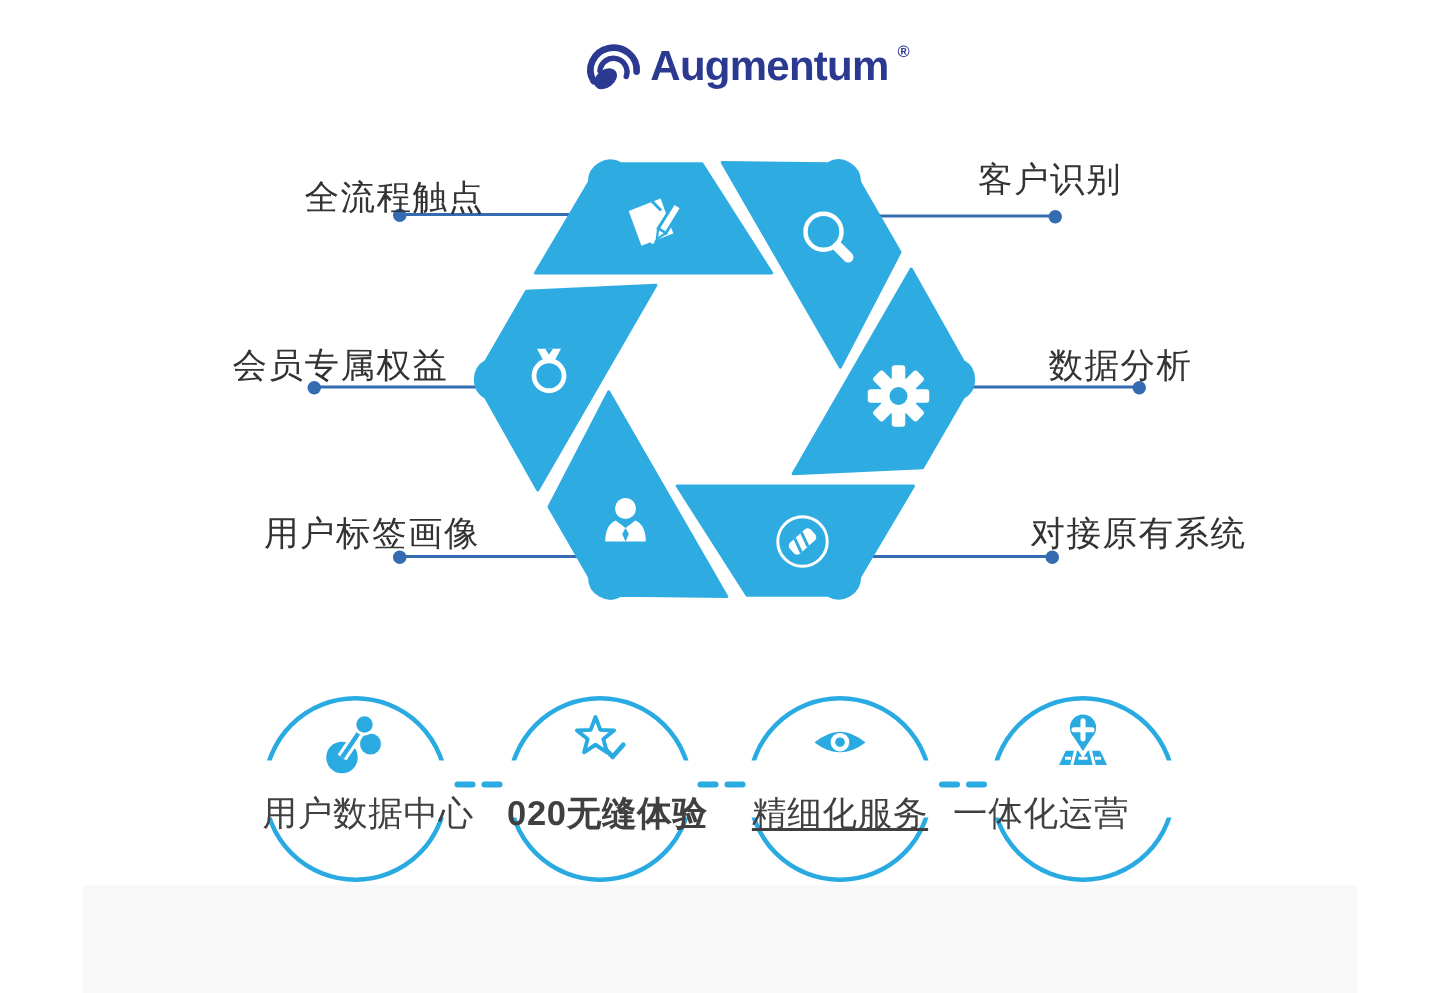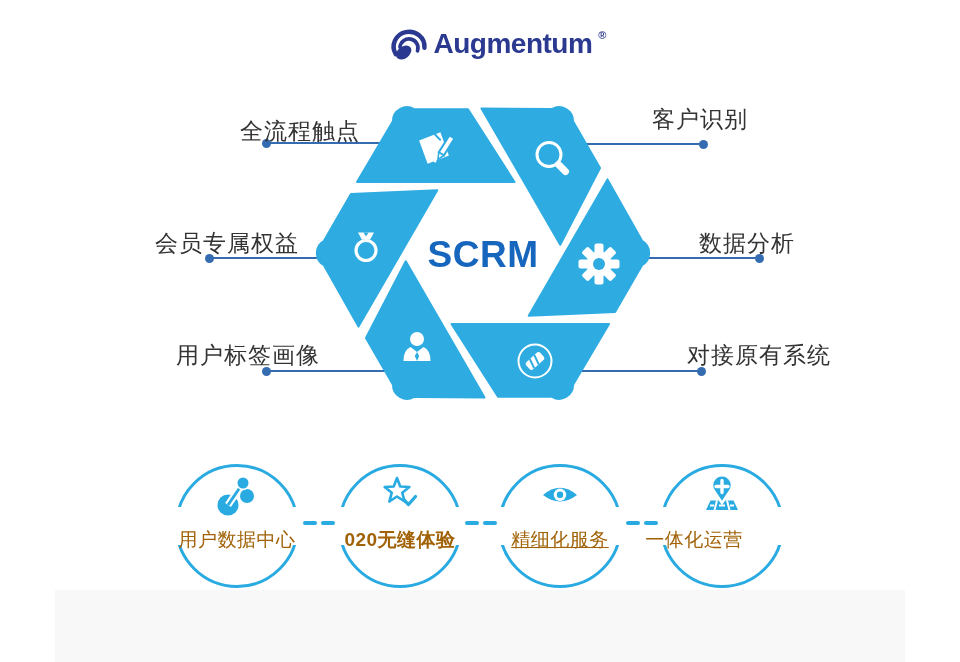--- a/index.html
+++ b/index.html
@@ -18,22 +18,22 @@
   .conn-dot{position:absolute;width:9px;height:9px;border-radius:50%;background:#356CB1;}
   
   .scrm{position:absolute;left:403px;top:234px;width:160px;text-align:center;
         font-size:37px;font-weight:bold;color:#1666BE;letter-spacing:0.5px;}
   
   .bcircle{position:absolute;top:464px;width:124px;height:124px;box-sizing:border-box;
            border:3px solid #29ABE2;border-radius:50%;}
   .bgap{position:absolute;top:507px;width:14px;height:38px;background:#ffffff;}
   .bdash{position:absolute;top:521px;width:14px;height:4px;border-radius:2px;background:#29ABE2;}
   .bicon{position:absolute;top:470px;width:48px;height:48px;}
-  .blabel{position:absolute;top:527px;width:124px;text-align:center;font-size:19px;
-          font-weight:500;color:#a16207;letter-spacing:0.5px;white-space:nowrap;}
+  .blabel{position:absolute;top:527px;width:124px;text-align:center;font-size:23px;
+          font-weight:500;color:#404040;letter-spacing:0.5px;white-space:nowrap;}
   svg{display:block;}
   .abs{position:absolute;}
 </style>
 </head>
 <body>
 
 <div class="canvas">
 
   <div class="footer-band"></div>
 
@@ -115,23 +115,22 @@
       <path d="M 0 4 L -2.2 8 L 0 13 L 2.2 8 Z" fill="#2EACE2"></path>
     </g>
 
     <g transform="translate(-117,-8)">
       <circle cx="0" cy="5.5" r="10" fill="none" stroke="#fff" stroke-width="3.2"></circle>
       <path d="M -8 -12.5 L 8 -12.5 L 4.2 -5.5 L -4.2 -5.5 Z" fill="#fff"></path>
       <path d="M -2.6 -12.5 L 2.6 -12.5 L 0 -8.5 Z" fill="#2EACE2"></path>
     </g>
   </svg>
 
-  <div class="scrm">SCRM</div>
 
-  <div class="hex-label" style="left:203px;top:116px;margin-left:37px;">全流程触点</div>
+  <div class="hex-label" style="left:203px;top:116px;">全流程触点</div>
   <div class="hex-label" style="left:652px;top:104px;">客户识别</div>
   <div class="hex-label" style="left:155px;top:228px;">会员专属权益</div>
   <div class="hex-label" style="left:699px;top:228px;">数据分析</div>
   <div class="hex-label" style="left:176px;top:340px;">用户标签画像</div>
   <div class="hex-label" style="left:687px;top:340px;">对接原有系统</div>
 
   <div class="bcircle" style="left:175px;"></div>
   <div class="bcircle" style="left:338px;"></div>
   <div class="bcircle" style="left:498px;"></div>
   <div class="bcircle" style="left:660px;"></div>

